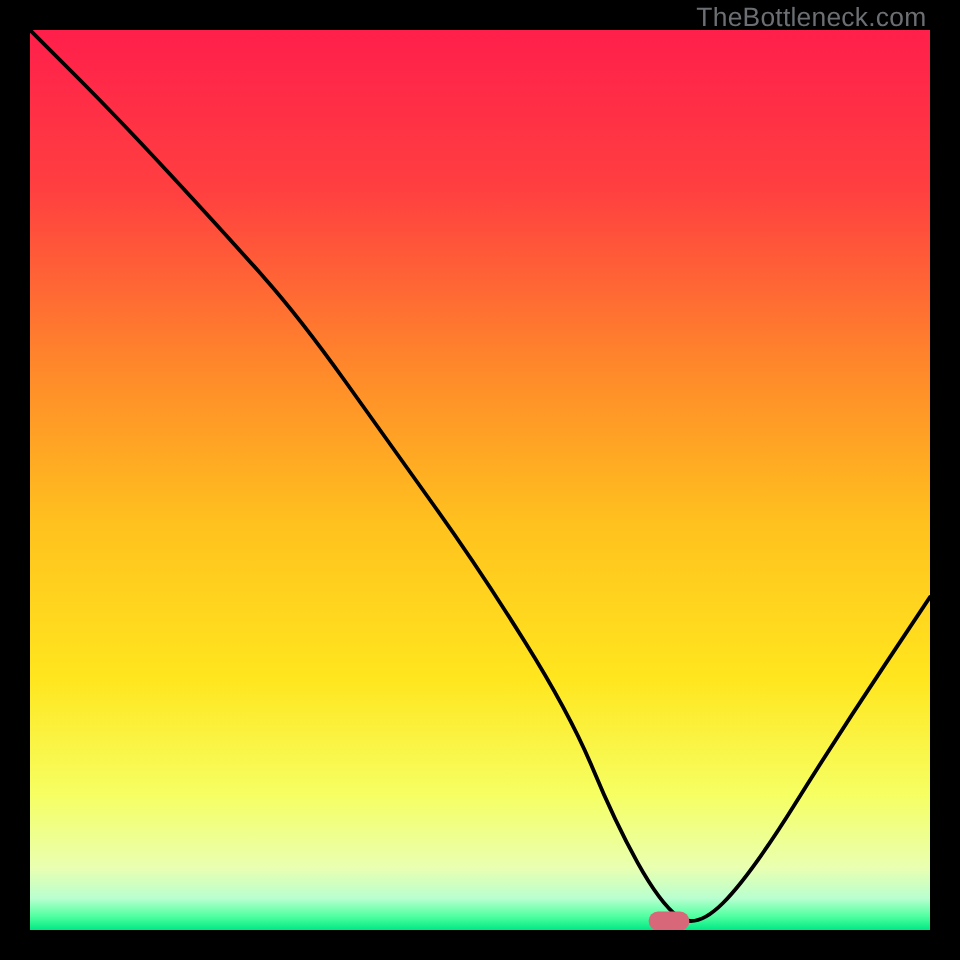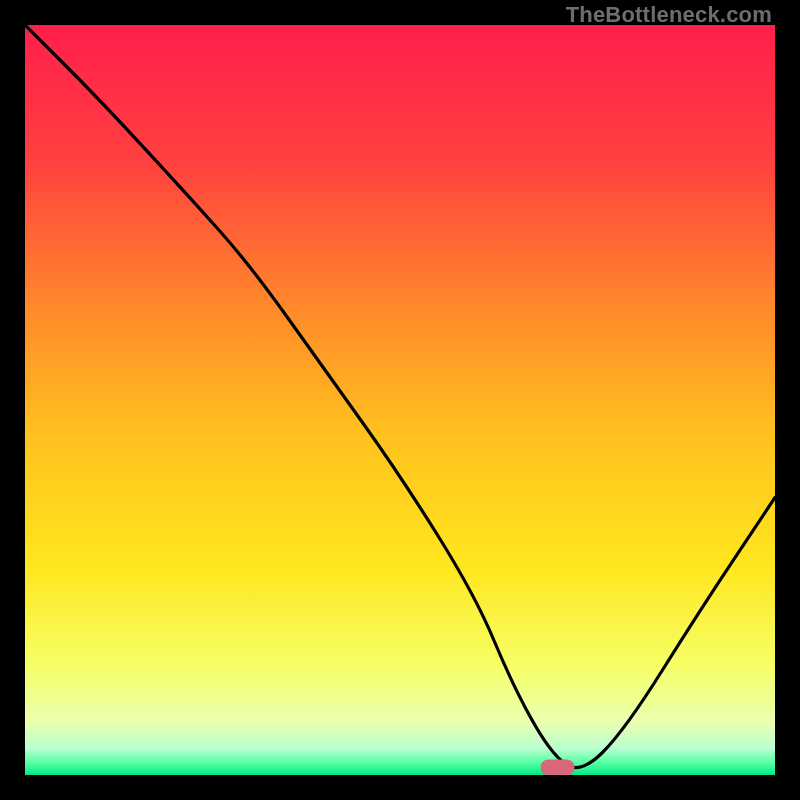--- a/index.html
+++ b/index.html
@@ -24,21 +24,21 @@
     top: 25px;
     width: 750px;
     height: 750px;
   }
   .watermark {
     position: absolute;
     top: 2px;
     right: 28px;
     font-family: Arial, Helvetica, sans-serif;
     font-size: 22px;
-    font-weight: 700;
+    font-weight: 400;
     color: #6b6f73;
     letter-spacing: 0.2px;
   }
   .svg-fill {
     width: 100%;
     height: 100%;
     display: block;
   }
 </style>
 </head>

